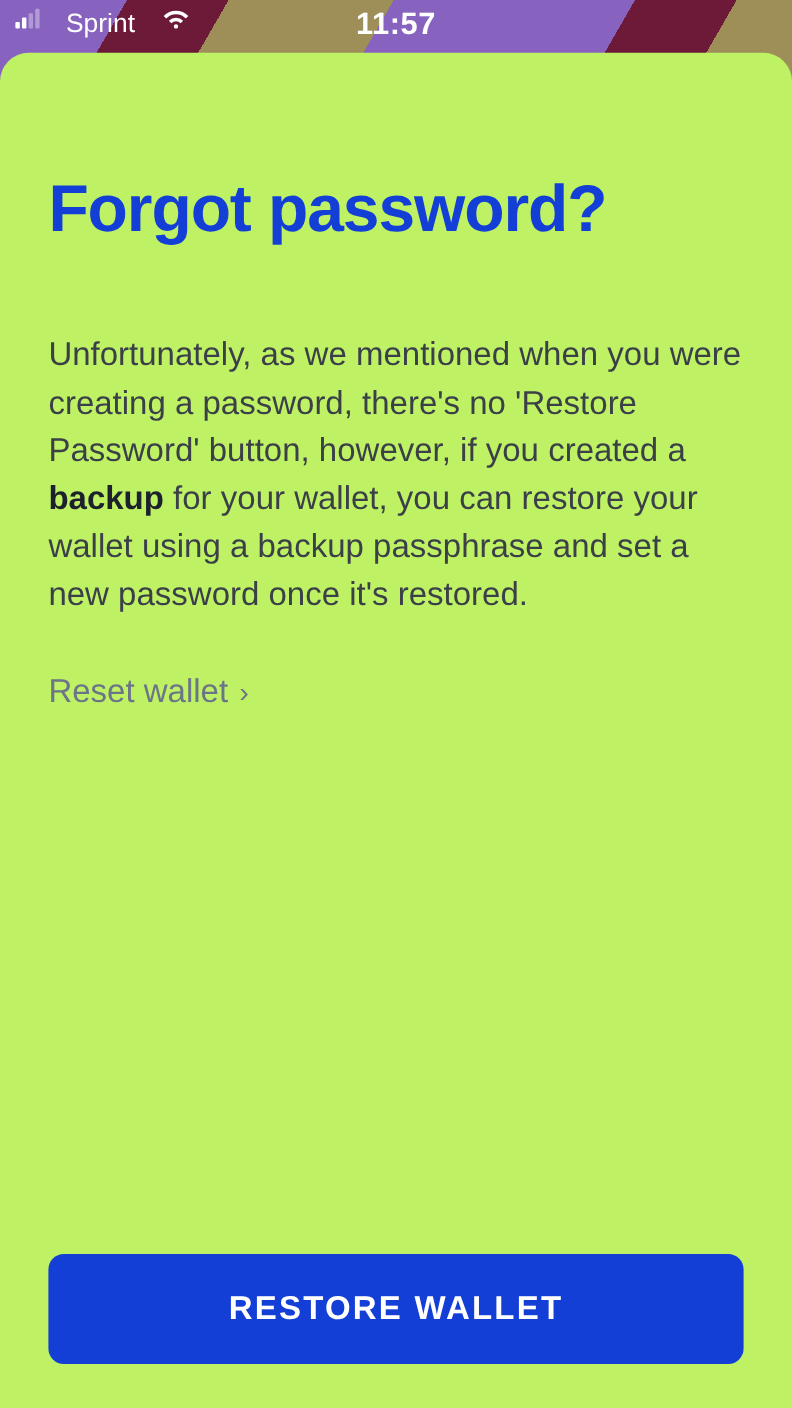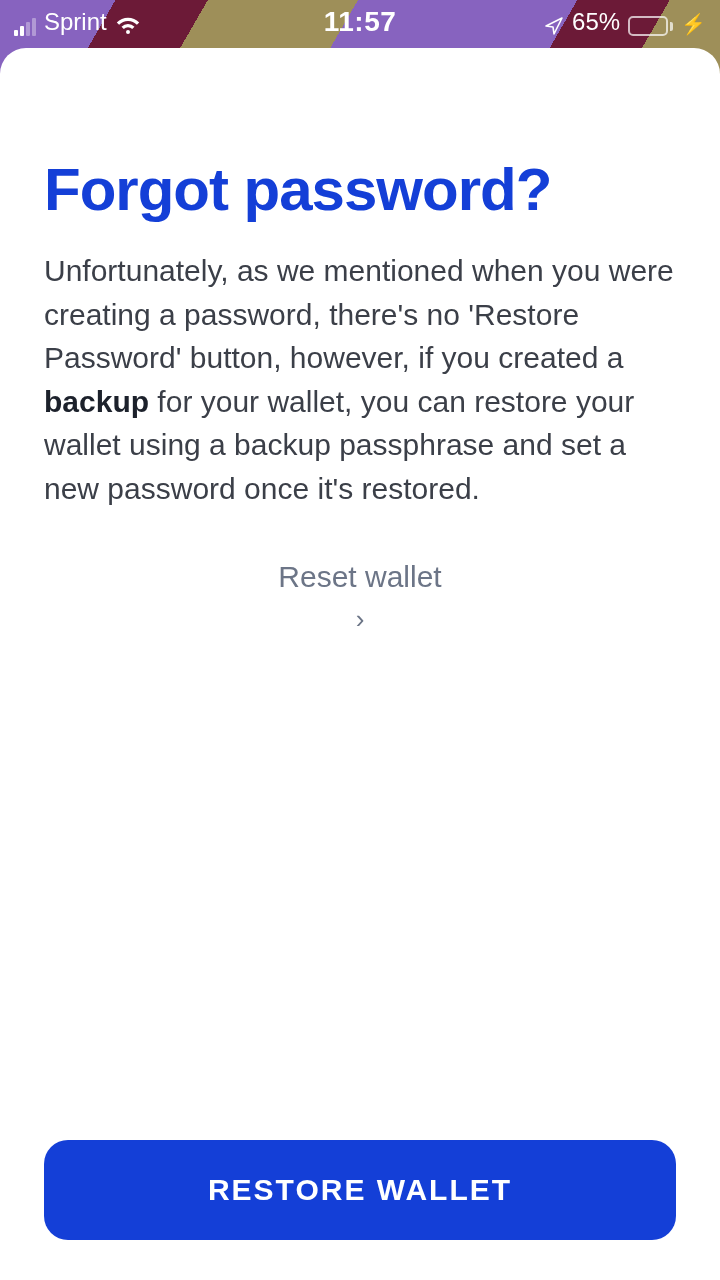--- a/index.html
+++ b/index.html
@@ -14,51 +14,51 @@
         #6c1a37 100px 180px,
         #9e8f59 180px 310px,
         #8763bf 310px 400px);
     }
 
     
     .status-bar { position: absolute; top: 0; left: 0; right: 0; height: 44px;
                   display: flex; align-items: center; justify-content: space-between;
                   padding: 0 14px; color: #fff; font-size: 24px; font-weight: 500;
                   z-index: 5; }
-    .status-left, .status-right { display: flex; align-items: flex-end; gap: 8px; }
+    .status-left, .status-right { display: flex; align-items: flex-start; gap: 24px; }
     .signal-bars { display: inline-flex; align-items: flex-end; gap: 2px; height: 18px; }
     .signal-bars span { width: 4px; background: rgba(255,255,255,.35); border-radius: 1px; }
     .signal-bars span:nth-child(1){height:6px;background:#fff;}
     .signal-bars span:nth-child(2){height:10px;background:#fff;}
     .signal-bars span:nth-child(3){height:14px;}
     .signal-bars span:nth-child(4){height:18px;}
     .wifi-icon svg, .nav-icon svg { display:block; }
     .battery { display:inline-flex; align-items:center; gap:2px; }
     .battery-body { width:40px; height:20px; border:2px solid rgba(255,255,255,.7);
                     border-radius:5px; padding:2px; }
     .battery-fill { height:100%; width:65%; background:#3ddc4b; border-radius:2px; }
     .battery-cap { width:3px; height:9px; background:rgba(255,255,255,.7); border-radius:0 2px 2px 0; }
     .clock { position:absolute; left:50%; transform:translateX(-50%);
              font-weight:600; font-size:28px; letter-spacing:.5px; }
 
     
     .sheet { position:absolute; top:48px; left:0; right:0; bottom:0;
-             background:#ffffff; border-radius:26px 26px 0 0; z-index:4;
+             background:#bef264; border-radius:26px 26px 0 0; z-index:4;
              display:flex; flex-direction:column; padding:110px 44px 40px; }
     .title { color:#143fd7; font-weight:800; font-size:60px; line-height:1.05;
              letter-spacing:-1px; }
-    .body-text { margin-top:28px; color:#3b3f48; font-size:30px; line-height:1.45; }
+    .body-text { margin-top:80px; color:#3b3f48; font-size:30px; line-height:1.45; }
     .body-text b { font-weight:700; color:#1c212b; }
     .reset-row { margin-top:50px; display:inline-flex; align-items:center; gap:10px;
-                 color:#6c7587; font-size:30px; font-weight:400; cursor:pointer;flex-direction:column; }
+                 color:#6c7587; font-size:30px; font-weight:400; cursor:pointer; }
     .reset-row .chev { font-size:26px; color:#6c7587; }
 
     .spacer { flex:1; }
 
-    .btn { width:100%; border:none; border-radius:24px; height:100px;
+    .btn { width:100%; border:none; border-radius:14px; height:100px;
            font-size:30px; font-weight:700; letter-spacing:2px; cursor:pointer; }
     .btn-primary { background:#143fd7; color:#fff; }
     .btn-secondary { background:#e9edf8; color:#143fd7; margin-top:26px; }
   </style>
 </head>
 <body>
 
 <div class="bg-stripes"></div>
 
 <div class="status-bar">
@@ -70,33 +70,20 @@
         <span></span>
     </span>
     <span>Sprint</span>
     <span class="wifi-icon">
       <svg width="26" height="20" viewBox="0 0 26 20">
         <path d="M13 18a2 2 0 100-4 2 2 0 000 4zm-6.5-7.2a9 9 0 0113 0l-2.3 2.3a5.8 5.8 0 00-8.4 0zM1.8 6.5a15.5 15.5 0 0122.4 0l-2.3 2.3a12.2 12.2 0 00-17.8 0z" fill="#fff"></path>
       </svg>
     </span>
   </div>
   <span class="clock">11:57</span>
-  <div class="status-right">
-    <span class="nav-icon">
-      <svg width="20" height="20" viewBox="0 0 20 20">
-        <path d="M2 10L18 2l-8 16-1-7z" fill="none" stroke="#fff" stroke-width="1.6" stroke-linejoin="round"></path>
-      </svg>
-    </span>
-    <span>65%</span>
-    <span class="battery">
-      <span class="battery-body"><span class="battery-fill"></span></span>
-      <span class="battery-cap"></span>
-    </span>
-    <span style="font-size:20px;">⚡</span>
-  </div>
 </div>
 
 <div class="sheet">
   <h1 class="title">Forgot password?</h1>
 
   <p class="body-text">
     <span>Unfortunately, as we mentioned when you were creating a password, there's no 'Restore Password' button, however, if you created a </span><b>backup</b><span> for your wallet, you can restore your wallet using a backup passphrase and set a new password once it's restored.</span>
   </p>
 
   <a class="reset-row">

